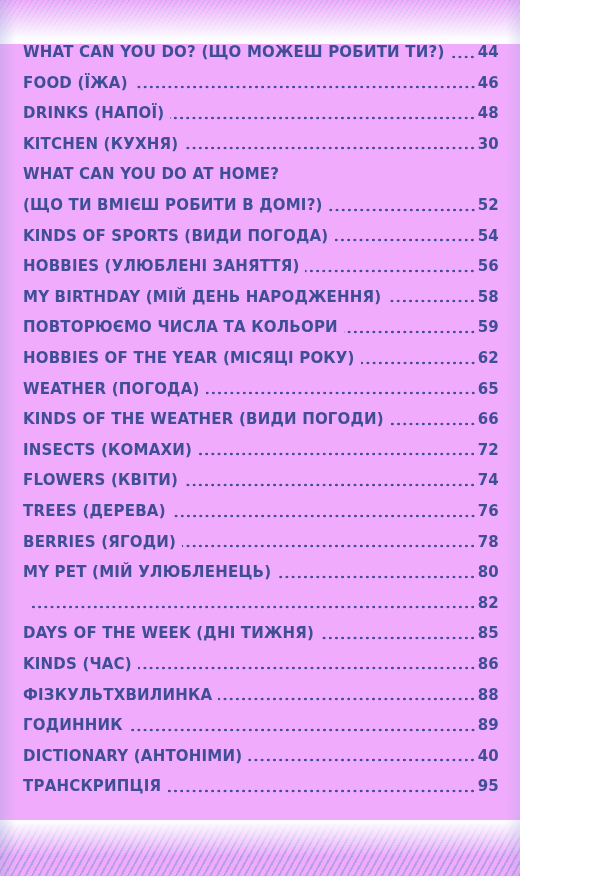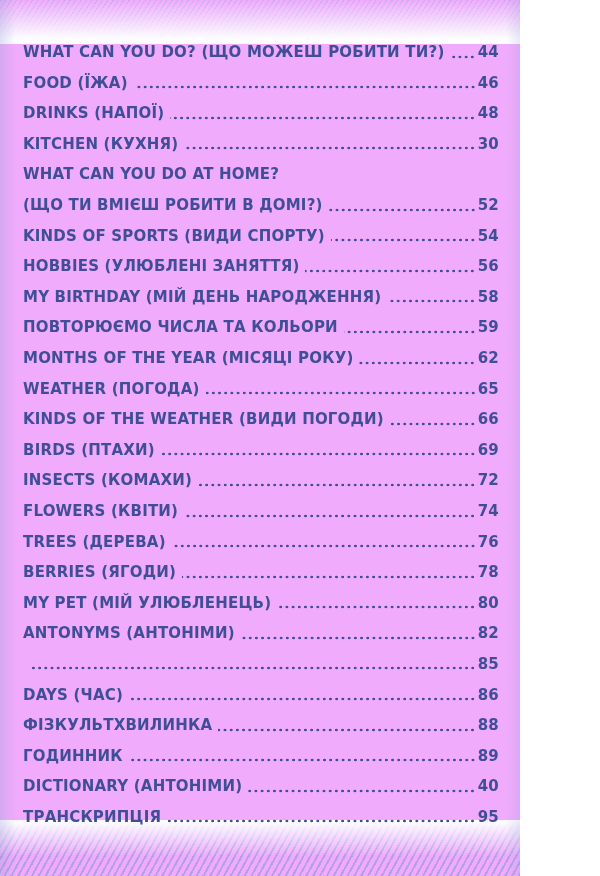--- a/index.html
+++ b/index.html
@@ -100,21 +100,21 @@
 
   </div>
 
   <div class="row">
     <span class="label">(ЩО ТИ ВМІЄШ РОБИТИ В ДОМІ?)</span>
     <span class="leader"></span>
     <span class="pagenum">52</span>
   </div>
 
   <div class="row">
-    <span class="label">KINDS OF SPORTS (ВИДИ СПОРТУ)</span>
+    <span class="label">KINDS OF SPORTS (ВИДИ ПОГОДА)</span>
     <span class="leader"></span>
     <span class="pagenum">54</span>
   </div>
 
   <div class="row">
     <span class="label">HOBBIES (УЛЮБЛЕНІ ЗАНЯТТЯ)</span>
     <span class="leader"></span>
     <span class="pagenum">56</span>
   </div>
 
@@ -124,42 +124,37 @@
     <span class="pagenum">58</span>
   </div>
 
   <div class="row">
     <span class="label">ПОВТОРЮЄМО ЧИСЛА ТА КОЛЬОРИ</span>
     <span class="leader"></span>
     <span class="pagenum">59</span>
   </div>
 
   <div class="row">
-    <span class="label">MONTHS OF THE YEAR (МІСЯЦІ РОКУ)</span>
+    <span class="label">HOBBIES OF THE YEAR (МІСЯЦІ РОКУ)</span>
     <span class="leader"></span>
     <span class="pagenum">62</span>
   </div>
 
   <div class="row">
     <span class="label">WEATHER (ПОГОДА)</span>
     <span class="leader"></span>
     <span class="pagenum">65</span>
   </div>
 
   <div class="row">
     <span class="label">KINDS OF THE WEATHER (ВИДИ ПОГОДИ)</span>
     <span class="leader"></span>
     <span class="pagenum">66</span>
   </div>
 
-  <div class="row">
-    <span class="label">BIRDS (ПТАХИ)</span>
-    <span class="leader"></span>
-    <span class="pagenum">69</span>
-  </div>
 
   <div class="row">
     <span class="label">INSECTS (КОМАХИ)</span>
     <span class="leader"></span>
     <span class="pagenum">72</span>
   </div>
 
   <div class="row">
     <span class="label">FLOWERS (КВІТИ)</span>
     <span class="leader"></span>
@@ -178,32 +173,32 @@
     <span class="pagenum">78</span>
   </div>
 
   <div class="row">
     <span class="label">MY PET (МІЙ УЛЮБЛЕНЕЦЬ)</span>
     <span class="leader"></span>
     <span class="pagenum">80</span>
   </div>
 
   <div class="row">
-    <span class="label">ANTONYMS (АНТОНІМИ)</span>
     <span class="leader"></span>
     <span class="pagenum">82</span>
   </div>
 
   <div class="row">
+    <span class="label">DAYS OF THE WEEK (ДНІ ТИЖНЯ)</span>
     <span class="leader"></span>
     <span class="pagenum">85</span>
   </div>
 
   <div class="row">
-    <span class="label">DAYS (ЧАС)</span>
+    <span class="label">KINDS (ЧАС)</span>
     <span class="leader"></span>
     <span class="pagenum">86</span>
   </div>
 
   <div class="row">
     <span class="label">ФІЗКУЛЬТХВИЛИНКА</span>
     <span class="leader"></span>
     <span class="pagenum">88</span>
   </div>
 

